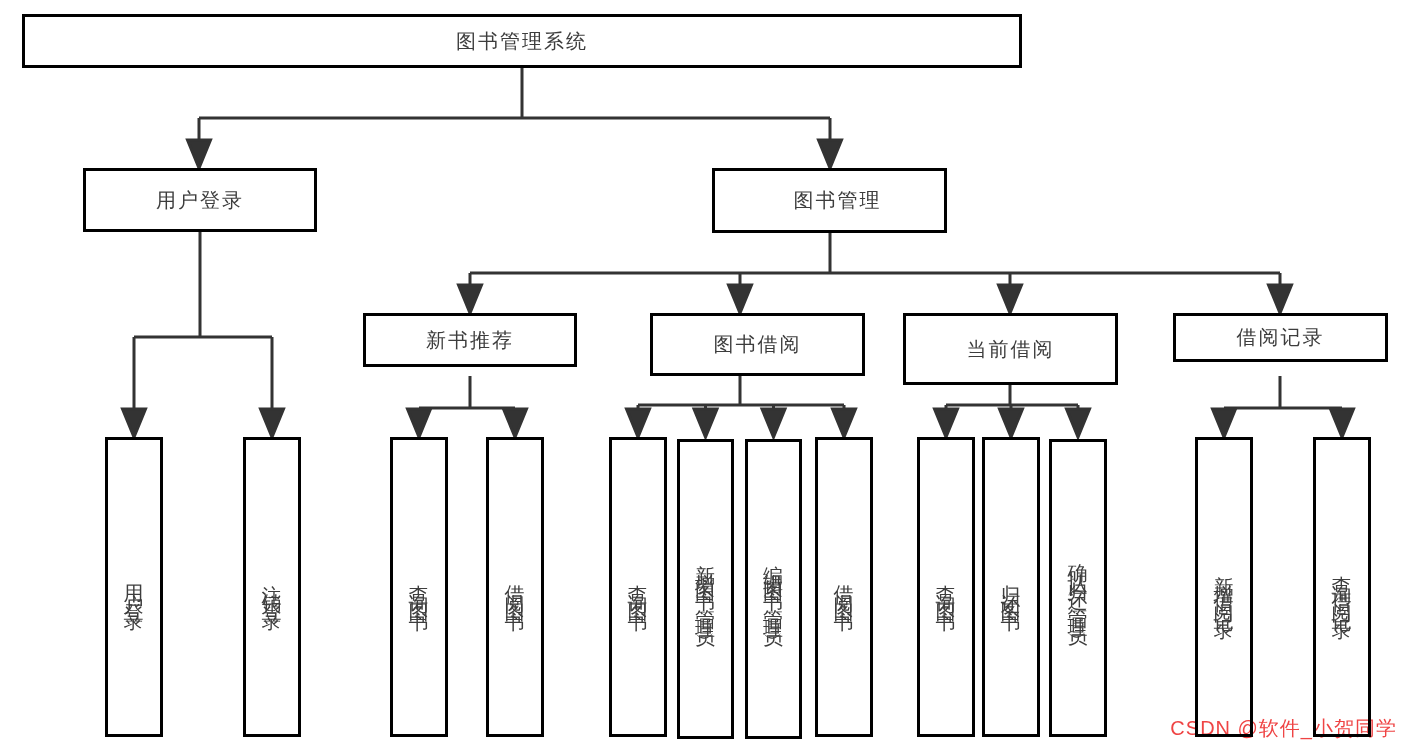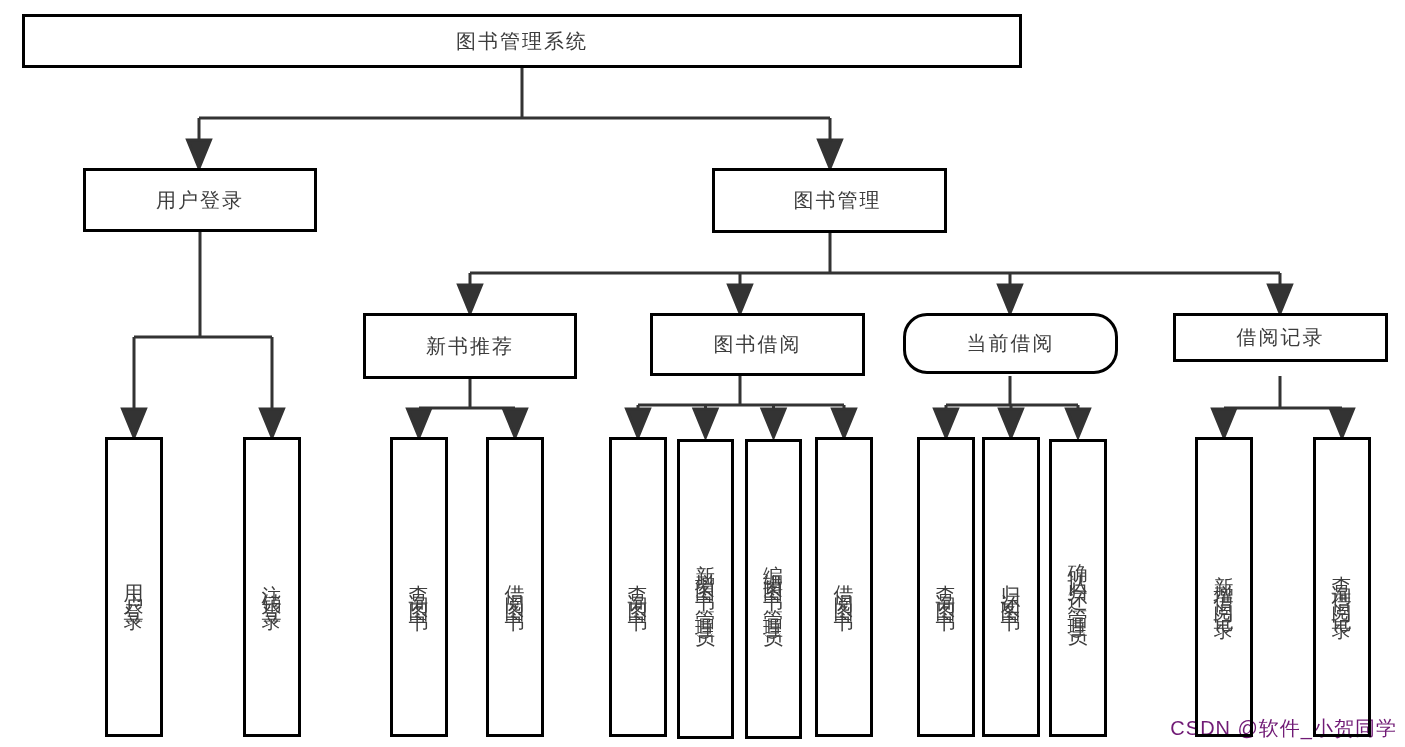--- a/index.html
+++ b/index.html
@@ -13,21 +13,21 @@
     border:3px solid #000000; display:flex; align-items:center; justify-content:center;
     z-index:2; text-align:center;
   }
   .box.h { font-size:20px; letter-spacing:2px; white-space:nowrap; }
   .box.v {
     writing-mode:vertical-rl; text-orientation:mixed;
     font-size:20px; letter-spacing:9px; line-height:1;
   }
   .watermark {
     position:absolute; right:8px; bottom:5px; z-index:5;
-    font-size:20px; letter-spacing:1px; color:#701a75;
+    font-size:20px; letter-spacing:1px; color:#ef4444;
     mix-blend-mode:darken; white-space:nowrap;
   }
 </style>
 </head>
 <body>
 
 <div class="stage">
 
   <svg class="connector-layer" width="1405" height="747" viewBox="0 0 1405 747">
 
@@ -77,23 +77,23 @@
       <polygon points="1212.5,409 1235.5,409 1224,437"></polygon>
       <polygon points="1330.5,409 1353.5,409 1342,437"></polygon>
     </g>
   </svg>
 
   <div class="box h" style="left:22px; top:14px; width:1000px; height:54px;">图书管理系统</div>
 
   <div class="box h" style="left:83px; top:168px; width:234px; height:64px;">用户登录</div>
   <div class="box h" style="left:712px; top:168px; width:235px; height:65px;padding-left:16px;">图书管理</div>
 
-  <div class="box h" style="left:363px; top:313px; width:214px; height:66px;">新书推荐</div>
+  <div class="box h" style="left:363px; top:313px; width:214px; height:54px;">新书推荐</div>
   <div class="box h" style="left:650px; top:313px; width:215px; height:63px;">图书借阅</div>
-  <div class="box h" style="left:903px; top:313px; width:215px; height:61px;border-radius:24px;">当前借阅</div>
+  <div class="box h" style="left:903px; top:313px; width:215px; height:72px;">当前借阅</div>
   <div class="box h" style="left:1173px; top:313px; width:215px; height:49px;">借阅记录</div>
 
   <div class="box v" style="left:105px; top:437px; width:58px; height:300px;">用户登录</div>
   <div class="box v" style="left:243px; top:437px; width:58px; height:300px;">注销登录</div>
 
   <div class="box v" style="left:390px; top:437px; width:58px; height:300px;">查询图书</div>
   <div class="box v" style="left:486px; top:437px; width:58px; height:300px;">借阅图书</div>
 
   <div class="box v" style="left:609px; top:437px; width:58px; height:300px;">查询图书</div>
   <div class="box v" style="left:677px; top:439px; width:57px; height:300px;">新增图书（管理员）</div>

